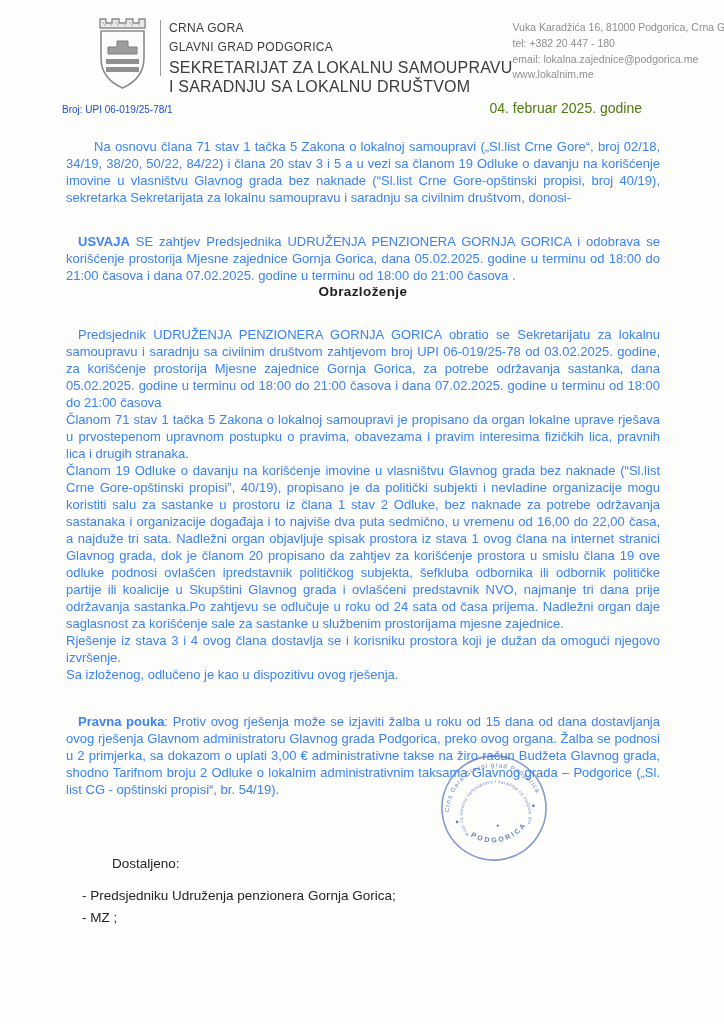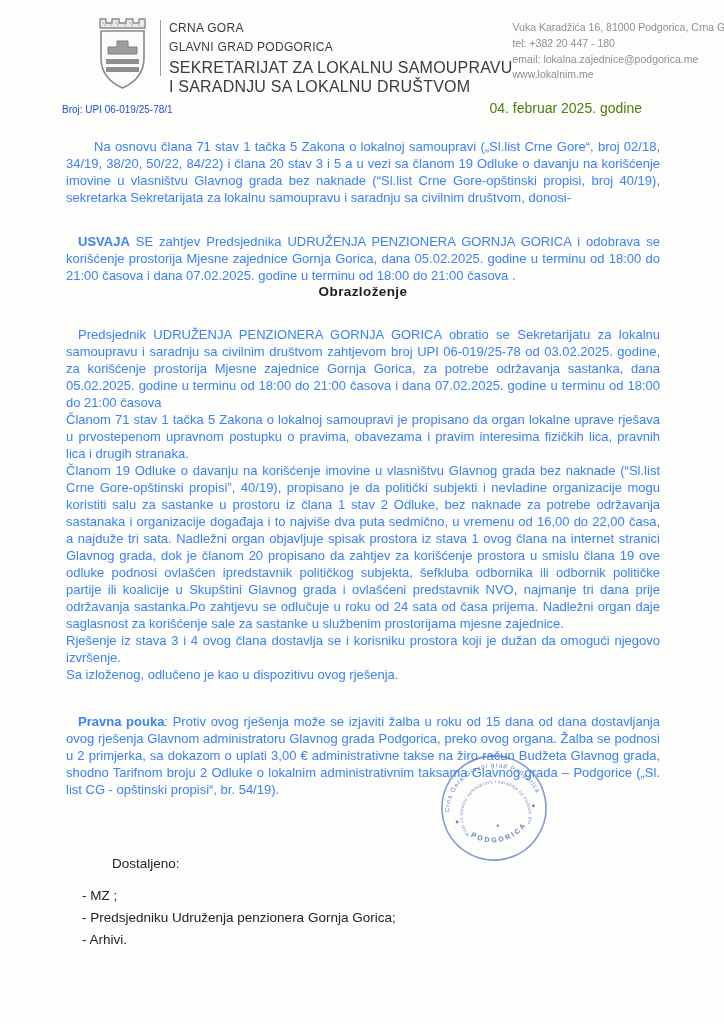--- a/index.html
+++ b/index.html
@@ -124,18 +124,17 @@
         <textPath href="#arcBottom" startOffset="50%" text-anchor="middle">PODGORICA</textPath>
       </text>
       <circle cx="17" cy="62" r="1.4" fill="#4a6cb3"></circle>
       <circle cx="95" cy="62" r="1.4" fill="#4a6cb3"></circle>
       <circle cx="56" cy="74" r="1.2" fill="#4a6cb3"></circle>
     </svg>
   </div>
 
   <div class="distribution">
     <div class="dist-label">Dostaljeno:</div>
+    <div class="dist-item">- Predsjedniku Udruženja penzionera Gornja Gorica;</div>
     <div class="dist-item">- MZ ;</div>
-    <div class="dist-item">- Predsjedniku Udruženja penzionera Gornja Gorica;</div>
-    <div class="dist-item">- Arhivi.</div>
   </div>
 
 </div>
 
 </body></html>

